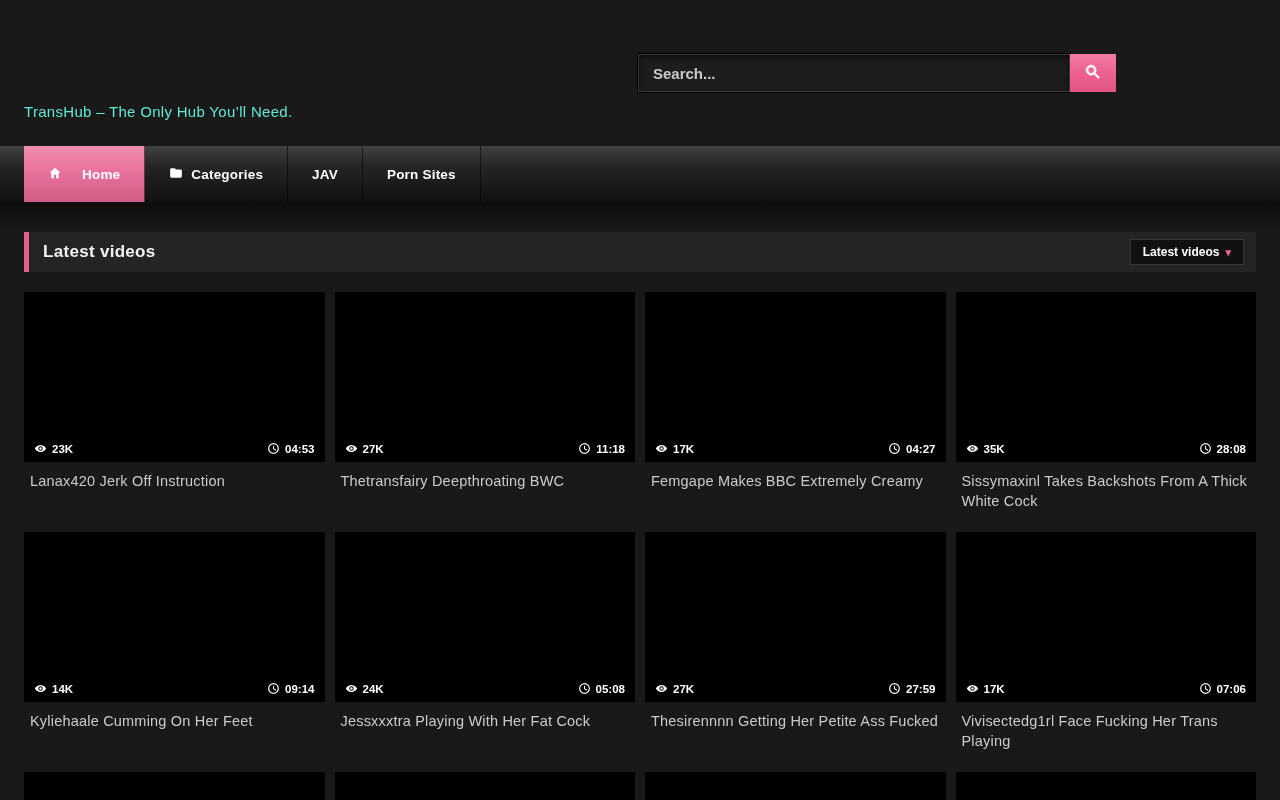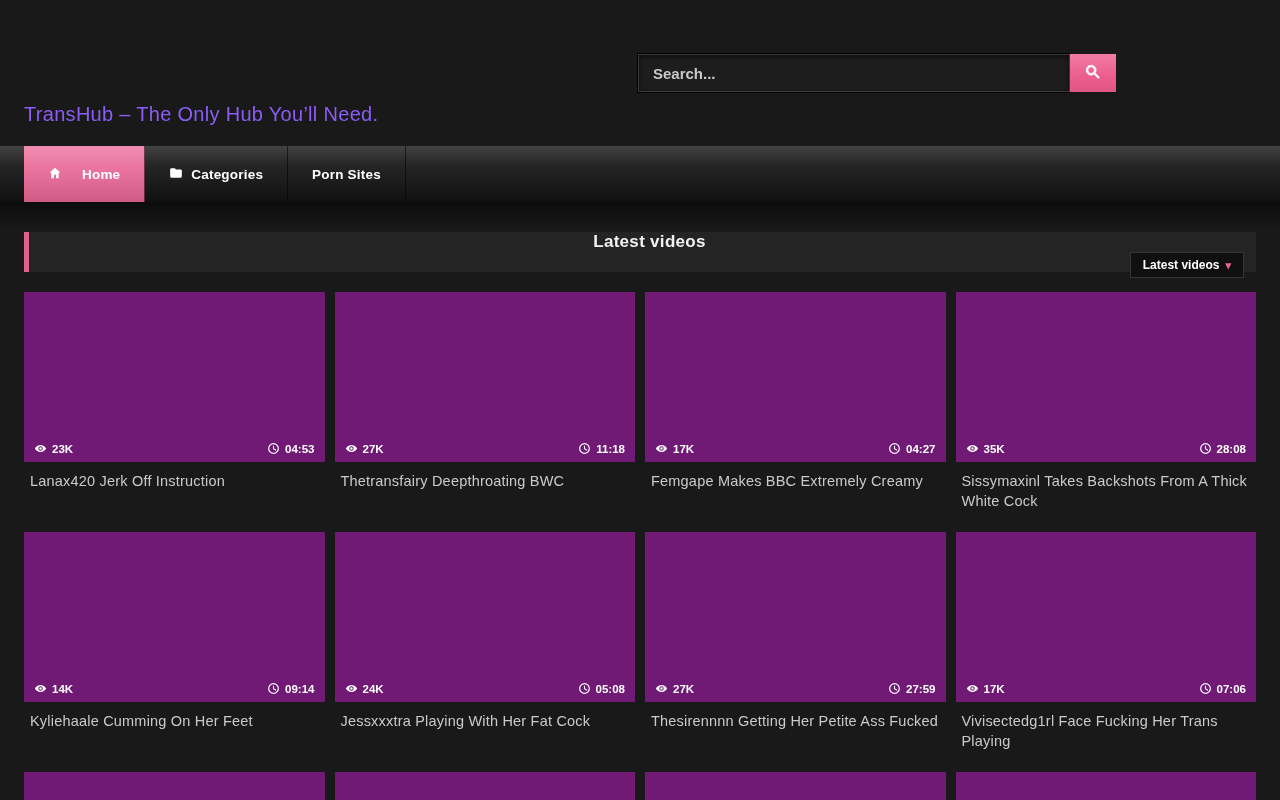--- a/index.html
+++ b/index.html
@@ -7,21 +7,21 @@
   body {
     background: #191919;
     font-family: "Liberation Sans", sans-serif;
     position: relative;
   }
 
   
   .header { position: relative; height: 146px; background: #191919; }
   .tagline {
     position: absolute; left: 24px; top: 103px;
-    font-size: 20px; color: #8b5cf6; letter-spacing: 0.3px;
+    font-size: 15px; color: #5eead4; letter-spacing: 0.3px;
   }
   .search-form {
     position: absolute; left: 638px; top: 54px;
     display: flex; align-items: stretch; height: 38px;
   }
   .search-input {
     width: 432px; height: 38px;
     background: #1d1d1d;
     border: 1px solid #3a3a3a;
     outline: 1px solid #000;
@@ -62,21 +62,21 @@
   .nav-shadow {
     height: 30px; width: 100%;
     background: linear-gradient(180deg, #0c0c0c 0%, #161616 70%, #191919 100%);
   }
 
   
   .section-bar {
     margin: 0 24px; height: 40px;
     background: #242424;
     border-left: 5px solid #e0608f;
-    display: flex; align-items: center; flex-direction: column;
+    display: flex; align-items: center;
   }
   .section-title {
     color: #f2f2f2; font-size: 17px; font-weight: bold;
     padding-left: 14px; letter-spacing: 0.3px;
   }
   .sort-dropdown {
     margin-left: auto; margin-right: 12px;
     background: #101010; border: 1px solid #353535;
     color: #fff; font-size: 12px; font-weight: bold;
     padding: 5px 12px; cursor: pointer;
@@ -87,21 +87,21 @@
 
   
   .grid {
     margin: 20px 24px 0;
     display: grid;
     grid-template-columns: repeat(4, 1fr);
     column-gap: 10px; row-gap: 10px;
   }
   .card { cursor: pointer; }
   .thumb {
-    position: relative; height: 170px; background: #701a75;
+    position: relative; height: 170px; background: #000000;
   }
   .meta {
     position: absolute; left: 0; right: 0; bottom: 0;
     display: flex; justify-content: space-between; align-items: center;
     padding: 7px 10px;
     color: #fff; font-size: 11.5px; font-weight: bold;
   }
   .meta-chunk { display: flex; align-items: center; gap: 5px; }
   .meta svg { width: 13px; height: 13px; display: block; }
   .video-title {
@@ -139,20 +139,23 @@
   </div>
   <div class="nav-item">
     <span>
       <svg viewBox="0 0 24 24">
           <path d="M10 4l2 2h8a2 2 0 0 1 2 2v10a2 2 0 0 1-2 2H4a2 2 0 0 1-2-2V6a2 2 0 0 1 2-2z" fill="#fff"></path>
         </svg>
     </span>
     <span>Categories</span>
   </div>
   <div class="nav-item">
+    <span>JAV</span>
+  </div>
+  <div class="nav-item">
     <span>Porn Sites</span>
   </div>
 </div>
 <div class="nav-shadow"></div>
 
 <div class="section-bar">
   <div class="section-title">Latest videos</div>
   <button class="sort-dropdown">
     <span>Latest videos</span>
     <span class="caret">▾</span>

